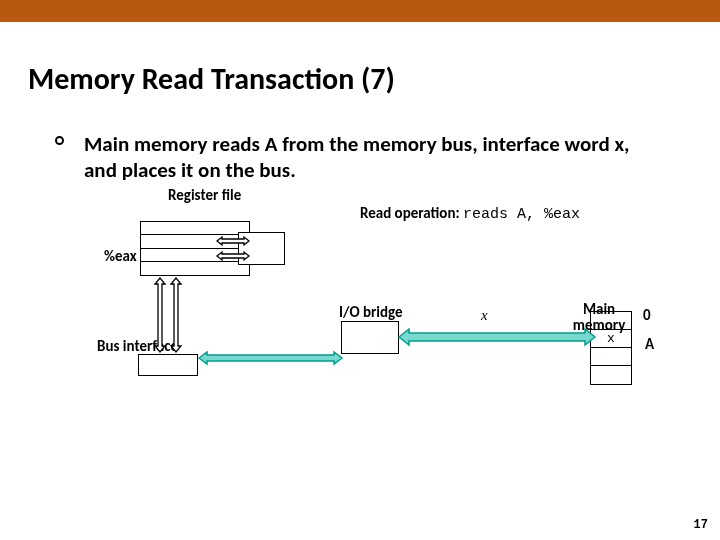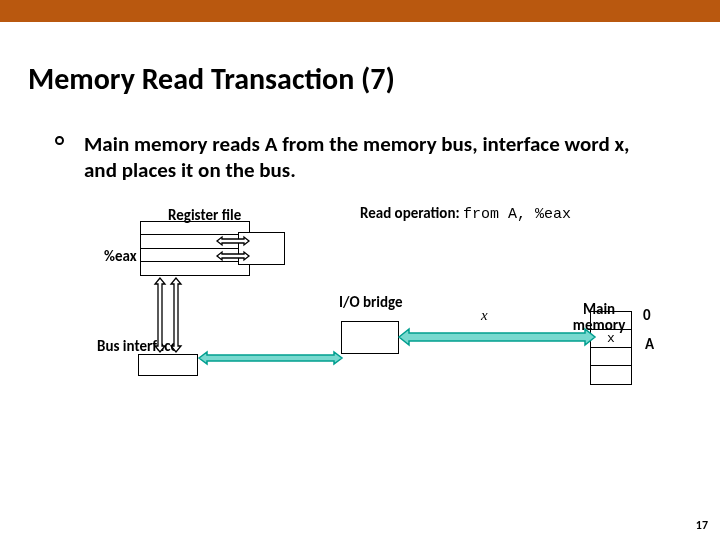--- a/index.html
+++ b/index.html
@@ -2,28 +2,28 @@
 <html><head>
 <meta charset="utf-8">
 <style>
   * { box-sizing: border-box; margin: 0; padding: 0; }
   html, body { width: 720px; height: 540px; background: #fff; font-family: Calibri, Arial, sans-serif; color: #000; position: relative; }
   .topbar { position: absolute; left: 0; top: 0; width: 720px; height: 22px; background: #b9580f; }
   .title { position: absolute; left: 28px; top: 60px; font-size: 30px; font-weight: 700; }
   .bullet-row { position: absolute; left: 56px; top: 131px; width: 600px; }
   .bullet-mark { position: absolute; left: -1px; top: 5px; width: 9px; height: 9px; border: 2px solid #000; border-radius: 50%; }
   .bullet-text { margin-left: 28px; font-size: 21px; font-weight: 700; line-height: 1.25; }
-  .page-num { position: absolute; right: 12px; bottom: 8px; font-size: 12px; font-weight: 700; }
+  .page-num { position: absolute; right: 12px; bottom: 8px; font-size: 12px; font-weight: 700; font-family: Liberation Mono, monospace; }
   .label { position: absolute; font-size: 15px; font-weight: 700; }
   .mono { font-family: "Courier New", monospace; font-weight: 400; }
-  .regfile-caption { left: 155px; top: 206px; padding-left: 13px; }
+  .regfile-caption { left: 155px; top: 186px; padding-left: 13px; }
   .loadop { left: 360px; top: 204px; }
   .eax { left: 104px; top: 247px; }
   .alu { left: 247px; top: 239px; }
-  .io { left: 339px; top: 293px; }
+  .io { left: 339px; top: 303px; }
   .xlabel { left: 481px; top: 307px; font-style: italic; font-family: Georgia, serif; font-weight: 400; }
   .mm { left: 564px; top: 278px; text-align: center; width: 70px; line-height: 1.05; margin-top: 24px; }
   .m0 { left: 643px; top: 306px; }
   .mx { left: 606px; top: 335px; font-family: "Courier New", monospace; font-weight: 400; }
   .mA { left: 645px; top: 335px; }
   .bus-int { left: 97px; top: 337px; }
 
   
   .regfile { position: absolute; left: 140px; top: 221px; width: 110px; height: 55px; border: 1.5px solid #000; }
   .regfile .row { height: 25%; border-bottom: 1px solid #000; }
@@ -55,21 +55,21 @@
 <div class="bullet-row">
   <span class="bullet-mark"></span>
   <p class="bullet-text">Main memory reads A from the memory bus, interface word x, and places it on the bus.</p>
 </div>
 
 <div class="label regfile-caption">Register file</div>
 <div class="label eax">%eax</div>
 <div class="label alu">ALU</div>
 <div class="label loadop">
   <span>Read operation:</span>
-  <span class="mono">from A, %eax</span>
+  <span class="mono">reads A, %eax</span>
 </div>
 <div class="label io">I/O bridge</div>
 <div class="label xlabel">x</div>
 <div class="label mm">Main memory</div>
 <div class="label m0">0</div>
 <div class="label mx"></div>
 <div class="label mA">A</div>
 <div class="label bus-int">Bus interface</div>
 
 <div class="regfile">

